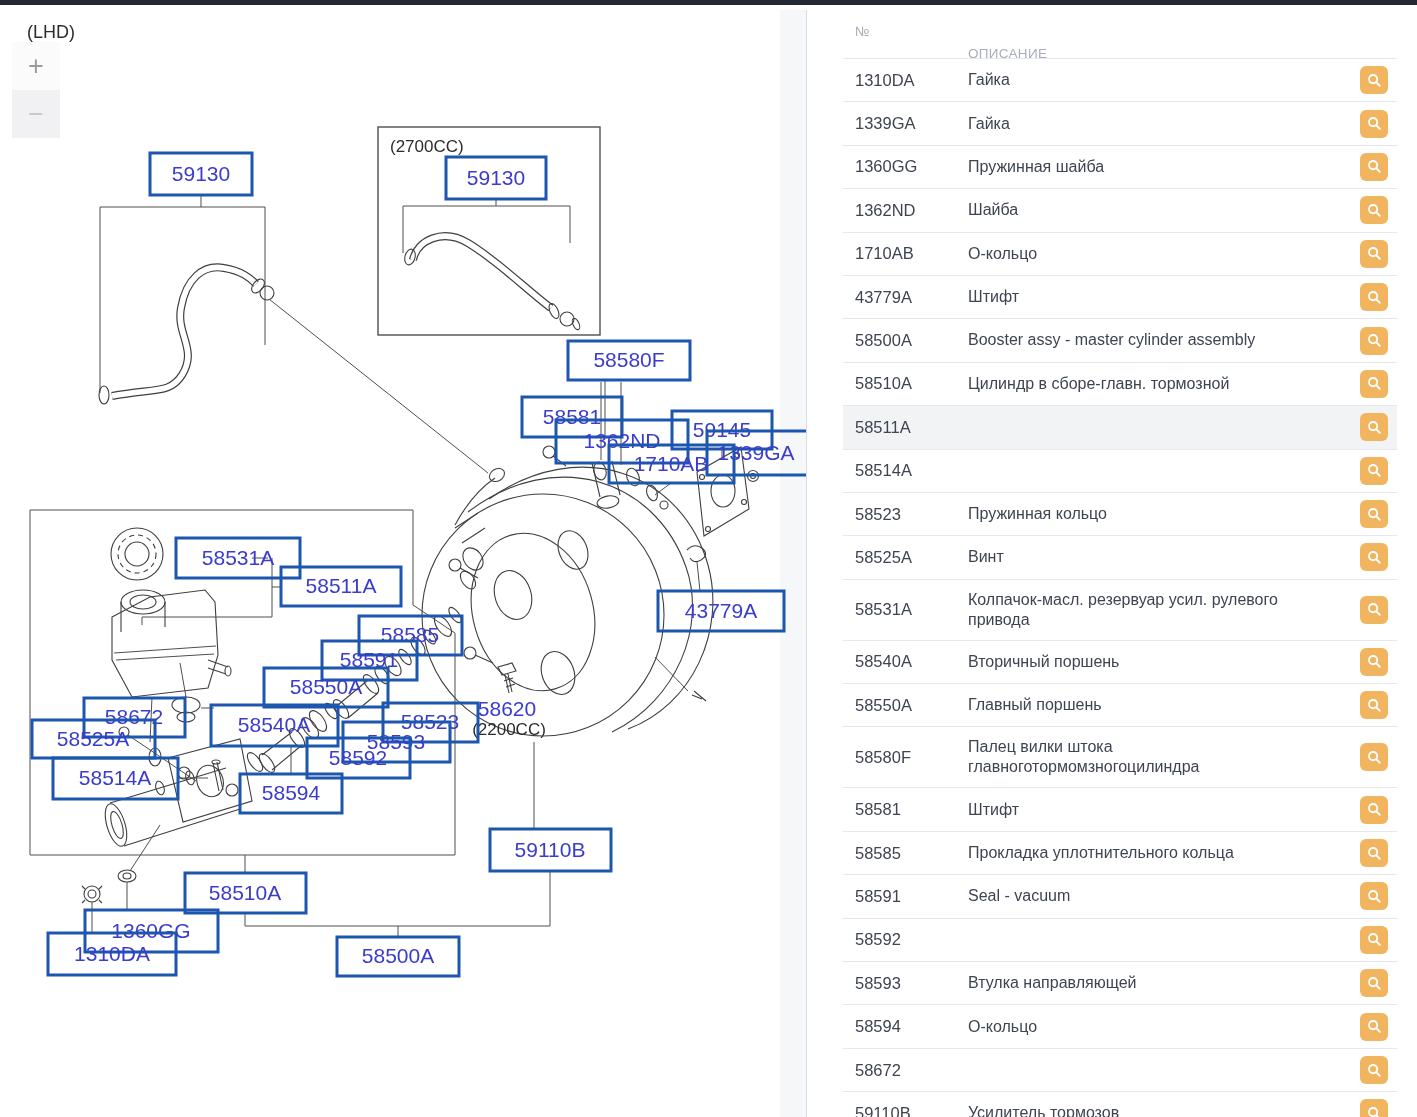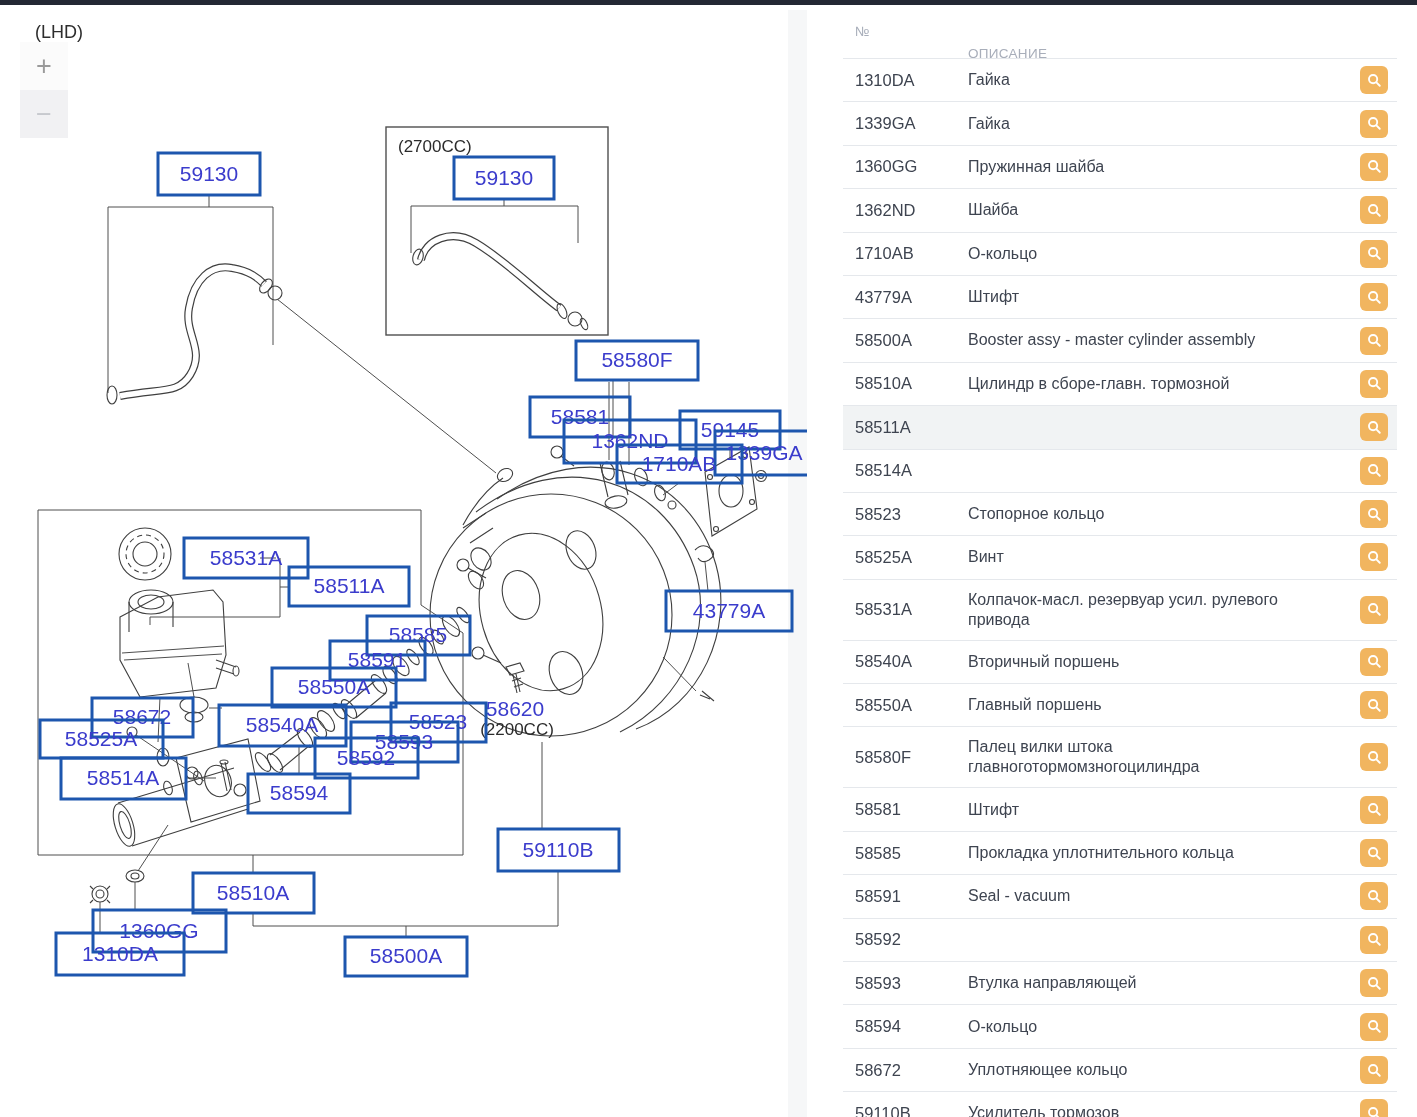--- a/index.html
+++ b/index.html
@@ -1,19 +1,19 @@
 <!DOCTYPE html>
 <html><head>
 <meta charset="utf-8">
 <style>
   html,body{margin:0;padding:0;background:#fff;font-family:"Liberation Sans",sans-serif;}
   #stage{position:relative;width:1417px;height:1117px;background:#fff;overflow:hidden;}
   #topbar{position:absolute;left:0;top:0;width:100%;height:5px;background:#232834;z-index:30;}
   
-  #diagram-pane{position:absolute;left:0;top:5px;width:806px;height:1112px;background:#fff;margin-left:8px;}
+  #diagram-pane{position:absolute;left:0;top:5px;width:806px;height:1112px;background:#fff;}
   #scroll-strip{position:absolute;left:780px;top:5px;width:26px;height:1112px;background:#f6f7f8;z-index:1;}
   #pane-divider{position:absolute;left:806px;top:5px;width:1px;height:1112px;background:#d9dce1;z-index:1;}
   #diagram-svg{position:absolute;left:0;top:0;z-index:2;}
   #lhd{position:absolute;left:27px;top:17px;font-size:18px;color:#2d2d2d;z-index:5;}
   #zoomctl{position:absolute;left:12px;top:37px;width:48px;z-index:5;}
   .zbtn{width:48px;height:48px;display:flex;align-items:center;justify-content:center;
         font-size:27px;border:none;cursor:pointer;padding:0;}
   #zoom-in{background:#fbfbfb;color:#9a9a9a;}
   #zoom-out{background:#f1f1f3;color:#c7c9ce;}
   
@@ -414,21 +414,21 @@
         <div class="tnum">58514A</div>
         <button class="searchbtn">
           <svg width="15" height="15" viewBox="0 0 16 16">
             <circle cx="6.5" cy="6.5" r="4.4" stroke="#fff" stroke-width="2" fill="none"></circle>
             <line x1="10" y1="10" x2="13.6" y2="13.6" stroke="#fff" stroke-width="2" stroke-linecap="round"></line>
           </svg>
         </button>
       </div>
     <div class="trow">
         <div class="tnum">58523</div>
-        <div class="tdesc">Стопорное кольцо</div>
+        <div class="tdesc">Пружинная кольцо</div>
         <button class="searchbtn">
           <svg width="15" height="15" viewBox="0 0 16 16">
             <circle cx="6.5" cy="6.5" r="4.4" stroke="#fff" stroke-width="2" fill="none"></circle>
             <line x1="10" y1="10" x2="13.6" y2="13.6" stroke="#fff" stroke-width="2" stroke-linecap="round"></line>
           </svg>
         </button>
       </div>
     <div class="trow">
         <div class="tnum">58525A</div>
         <div class="tdesc">Винт</div>
@@ -533,21 +533,20 @@
         <div class="tdesc">О-кольцо</div>
         <button class="searchbtn">
           <svg width="15" height="15" viewBox="0 0 16 16">
             <circle cx="6.5" cy="6.5" r="4.4" stroke="#fff" stroke-width="2" fill="none"></circle>
             <line x1="10" y1="10" x2="13.6" y2="13.6" stroke="#fff" stroke-width="2" stroke-linecap="round"></line>
           </svg>
         </button>
       </div>
     <div class="trow">
         <div class="tnum">58672</div>
-        <div class="tdesc">Уплотняющее кольцо</div>
         <button class="searchbtn">
           <svg width="15" height="15" viewBox="0 0 16 16">
             <circle cx="6.5" cy="6.5" r="4.4" stroke="#fff" stroke-width="2" fill="none"></circle>
             <line x1="10" y1="10" x2="13.6" y2="13.6" stroke="#fff" stroke-width="2" stroke-linecap="round"></line>
           </svg>
         </button>
       </div>
     <div class="trow">
         <div class="tnum">59110B</div>
         <div class="tdesc">Усилитель тормозов</div>

